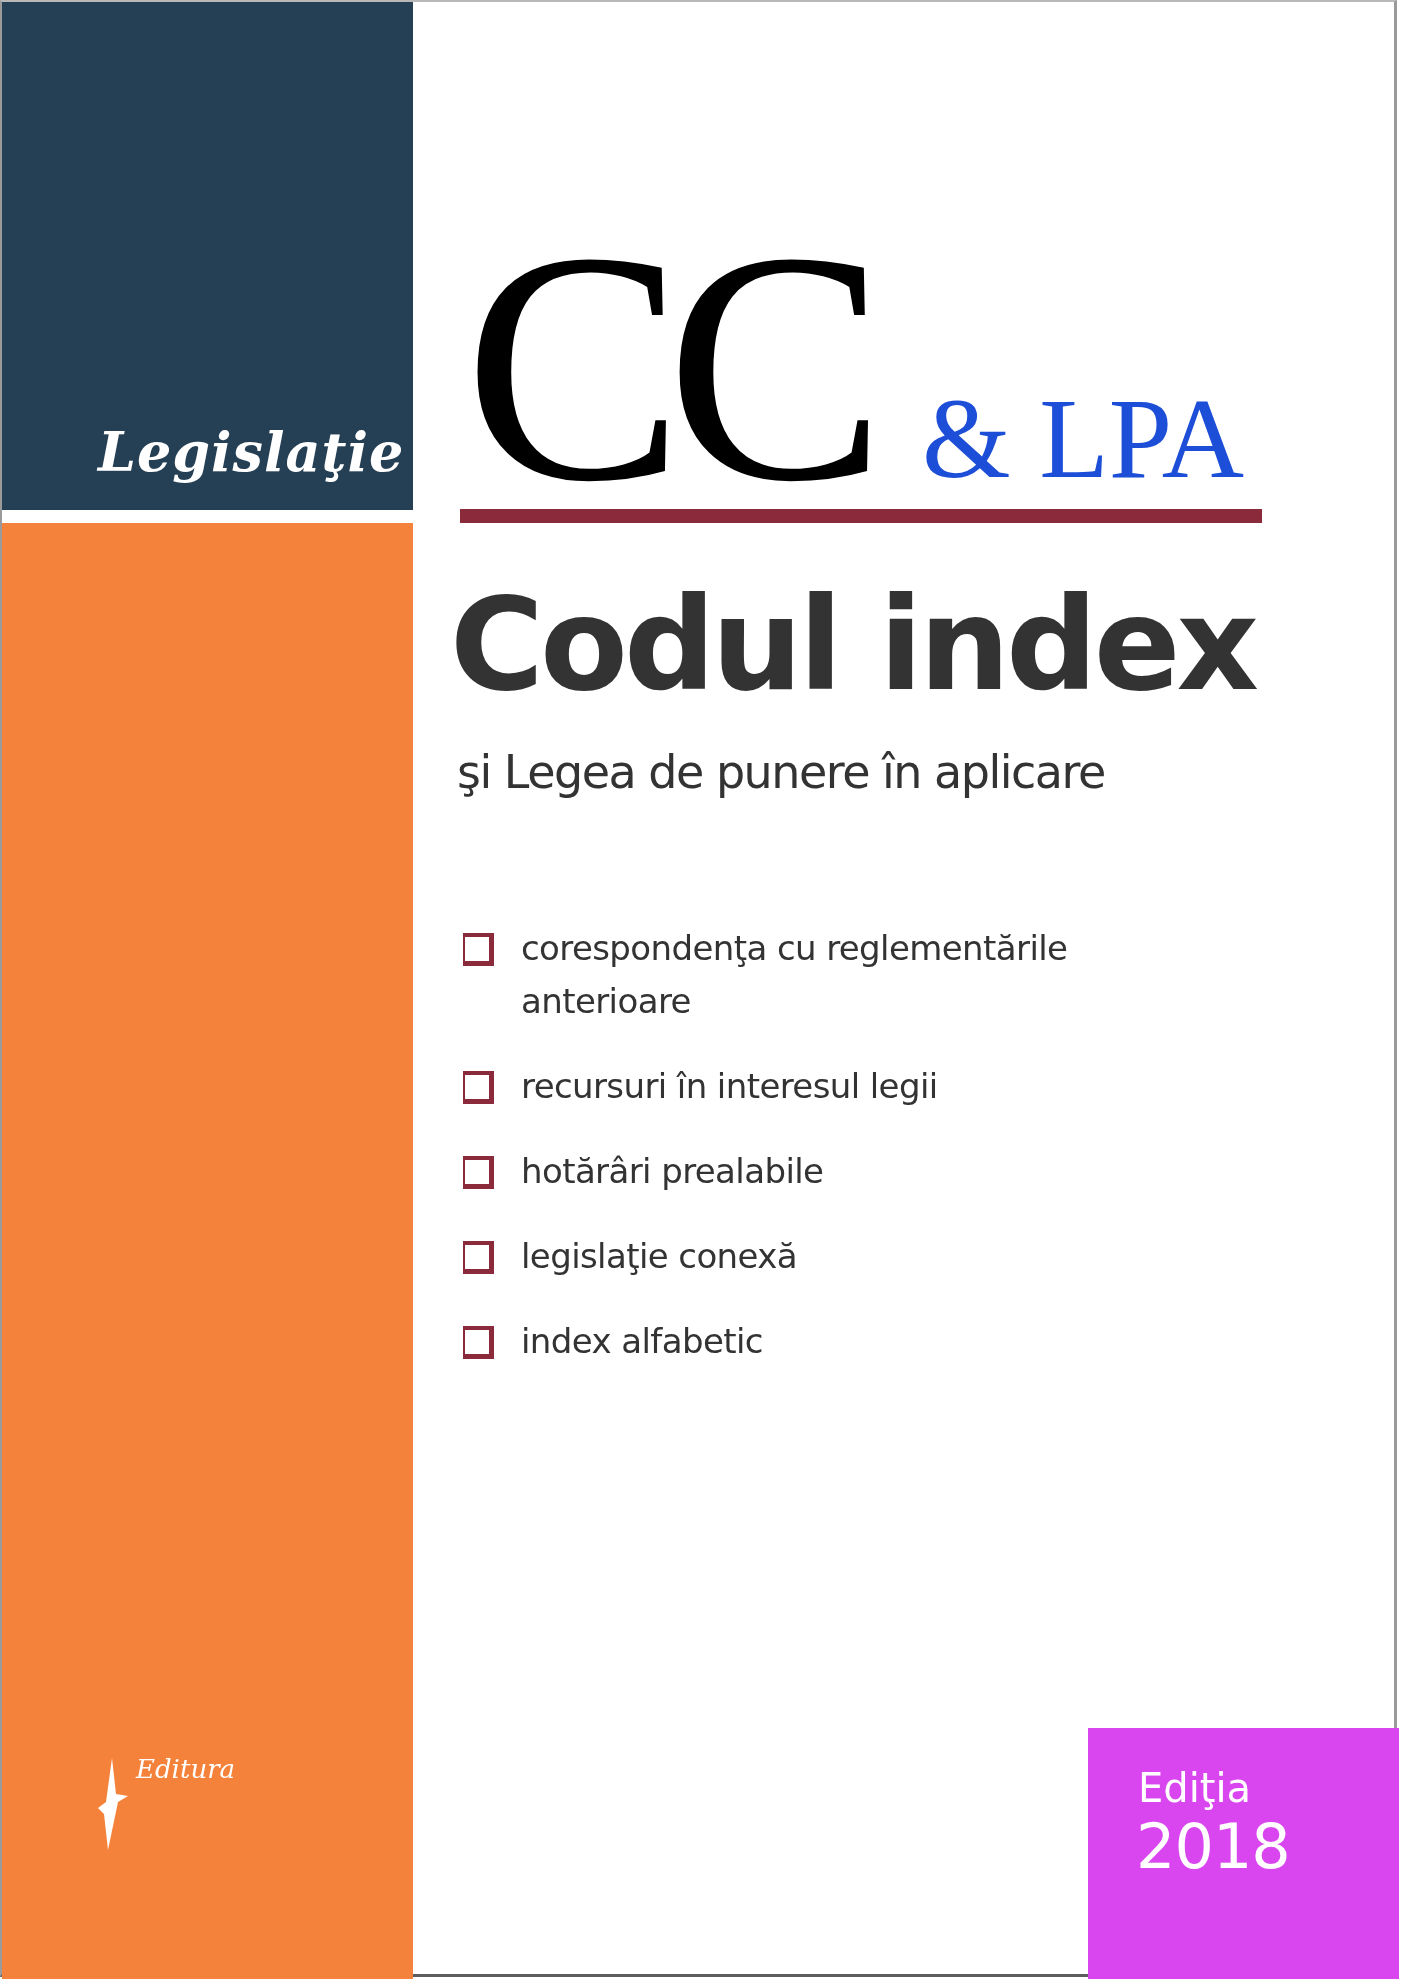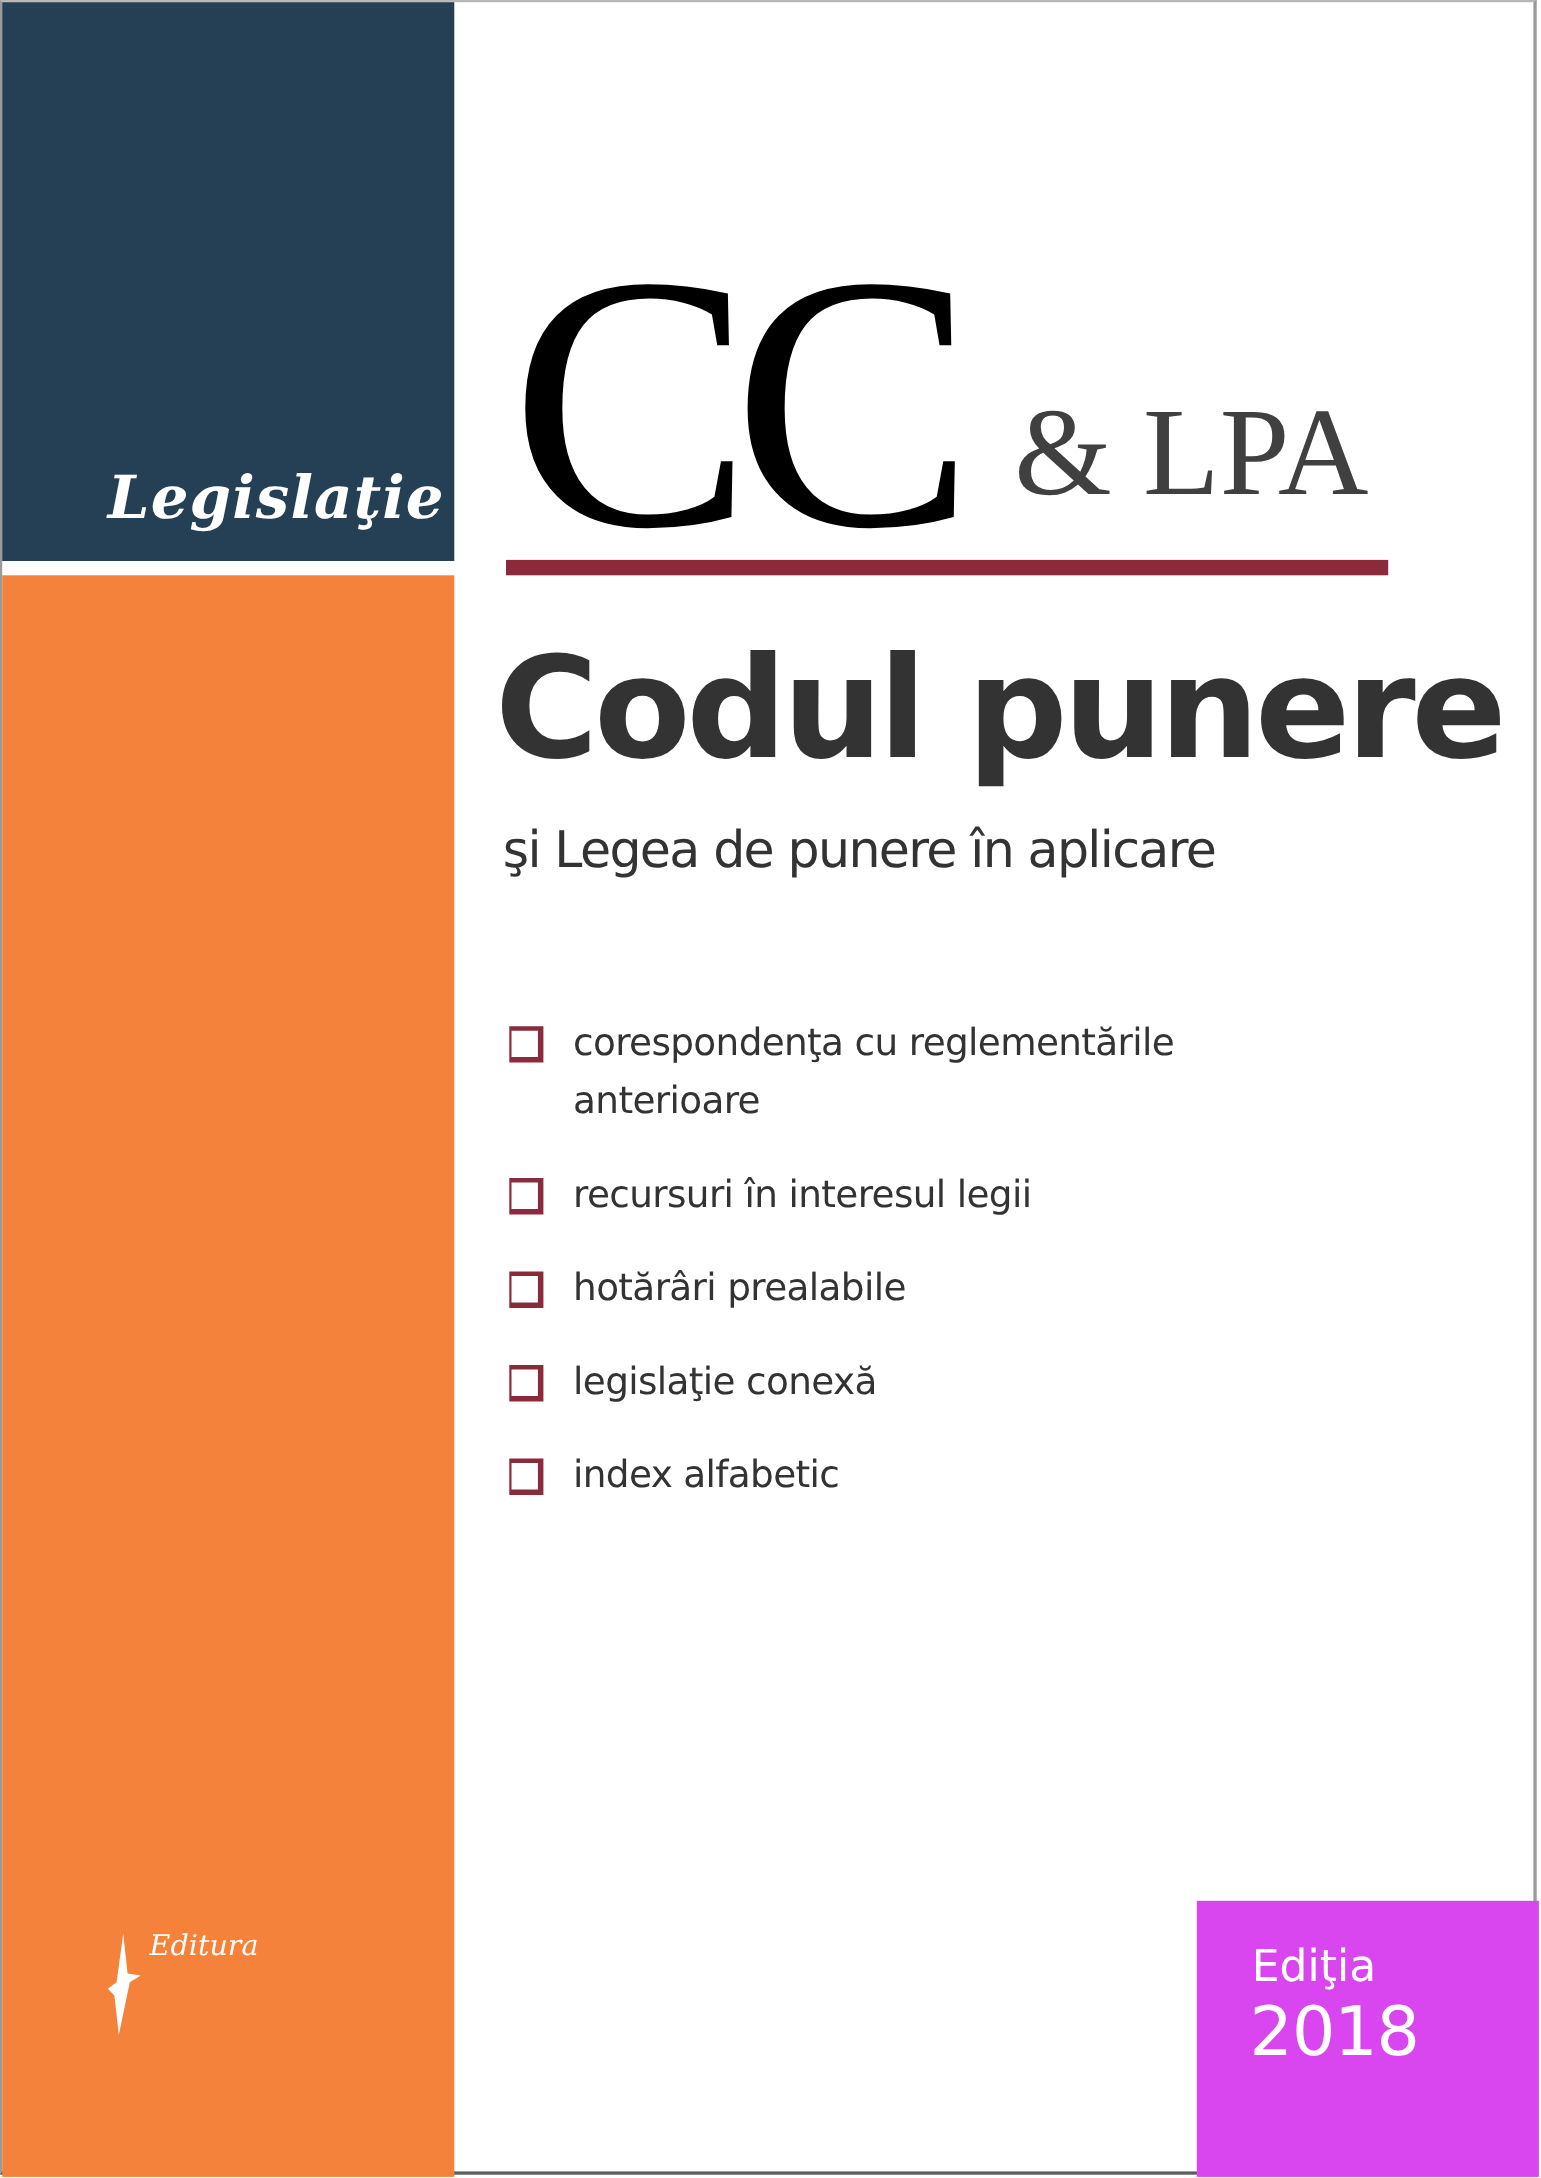--- a/index.html
+++ b/index.html
@@ -98,22 +98,22 @@
     color: #000000;
     font-family: "Liberation Serif", serif;
     font-size: 330px;
     line-height: 320px;
     letter-spacing: -18px;
     white-space: nowrap;
   }
   .lpa-mark {
     position: absolute;
     left: 920px;
-    top: 352px;
-    color: #404040;
+    top: 380px;
+    color: #1d4ed8;
     font-family: "Liberation Serif", serif;
     font-size: 114px;
     line-height: 114px;
     white-space: nowrap;
   }
   .title-rule {
     position: absolute;
     left: 458px;
     top: 507px;
     width: 802px;
@@ -227,21 +227,21 @@
     <svg class="logo-mark" viewBox="0 0 40 100" width="40" height="100">
       <path d="M14 4 L18 40 L30 42 L20 48 L10 96 L6 60 L0 54 L8 48 Z" fill="#ffffff"></path>
     </svg>
     <span class="logo-top">Editura</span>
   </div>
 
   <div class="cc-mark">CC</div>
   <div class="lpa-mark">&amp; LPA</div>
   <div class="title-rule"></div>
 
-  <h1 class="main-title" style="margin:0;">Codul punere</h1>
+  <h1 class="main-title" style="margin:0;">Codul index</h1>
   <h2 class="subtitle" style="margin:0;">şi Legea de punere în aplicare</h2>
 
   <ul class="feature-list">
     <li class="feature-item" style="width:560px;">
       <span class="bullet"></span>
       <span class="item-text">corespondenţa cu reglementările anterioare</span>
     </li>
     <li class="feature-item">
       <span class="bullet"></span>
       <span class="item-text">recursuri în interesul legii</span>

